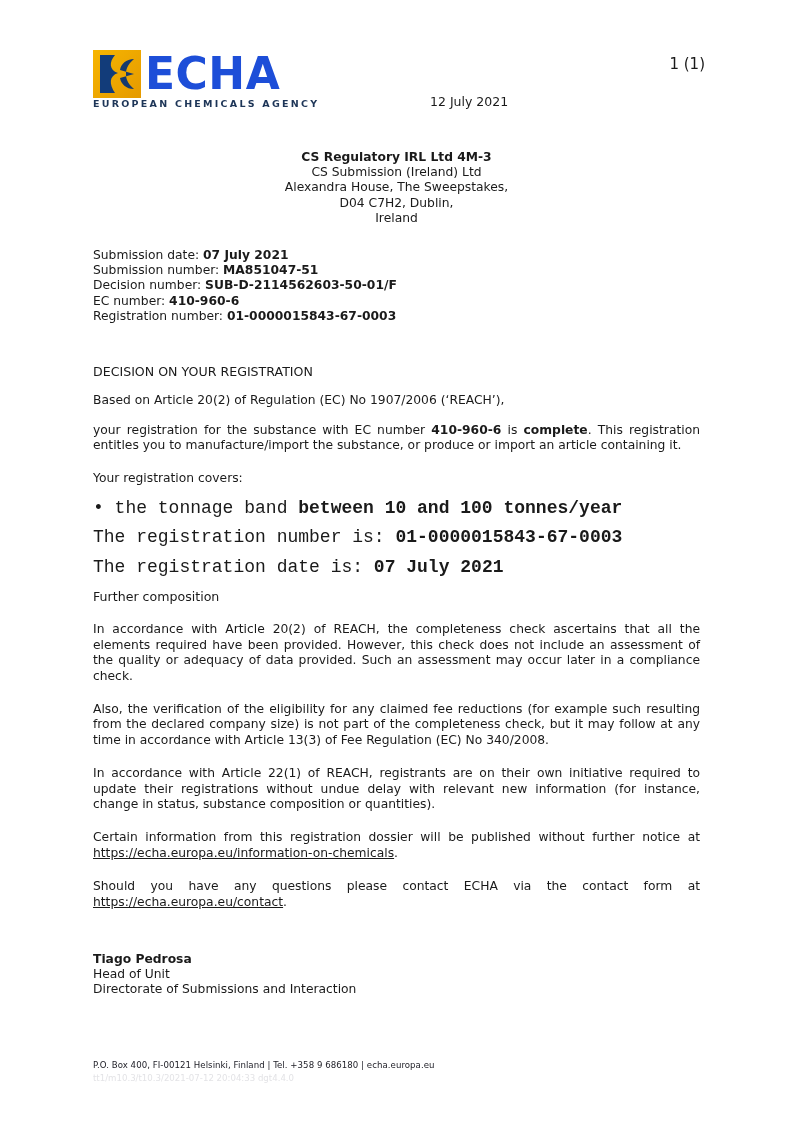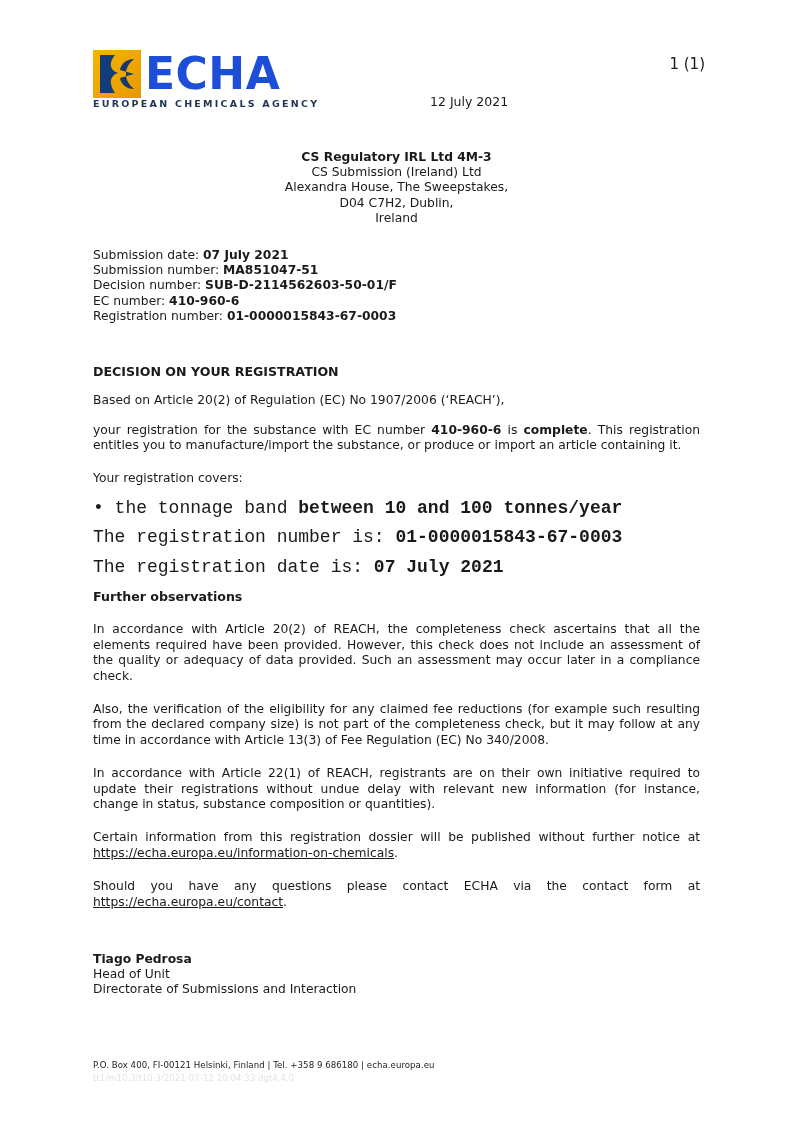--- a/index.html
+++ b/index.html
@@ -94,21 +94,21 @@
   .addr-line.b { font-weight: bold; }
 
   .block-gap-lg { height: 22px; }
   .block-gap-md { height: 18px; }
   .block-gap-sm { height: 14px; }
 
   .meta-line { white-space: nowrap; }
   .meta-line b { font-weight: bold; }
 
   .section-title {
-    font-weight: bold;
+    font-weight: normal;
     font-size: 12.6px;
   }
 
   p.para {
     margin: 0;
     text-align: justify;
     text-justify: inter-word;
     font-size: 12.3px;
     line-height: 15.4px;
   }
@@ -223,21 +223,21 @@
     <div class="block-gap-sm"></div>
 
     <div class="bullet"><span>The registration number is: </span><b>01-0000015843-67-0003</b></div>
 
     <div class="block-gap-sm"></div>
 
     <div class="bullet"><span>The registration date is: </span><b>07 July 2021</b></div>
 
     <div class="block-gap-sm"></div>
 
-    <div class="section-title">Further observations</div>
+    <div class="section-title">Further composition</div>
 
     <div class="block-gap-md"></div>
 
     <p class="para">In accordance with Article 20(2) of REACH, the completeness check ascertains that all the elements required have been provided. However, this check does not include an assessment of the quality or adequacy of data provided. Such an assessment may occur later in a compliance check.</p>
 
     <div class="block-gap-md"></div>
 
     <p class="para">Also, the verification of the eligibility for any claimed fee reductions (for example such resulting from the declared company size) is not part of the completeness check, but it may follow at any time in accordance with Article 13(3) of Fee Regulation (EC) No 340/2008.</p>
 
     <div class="block-gap-md"></div>

